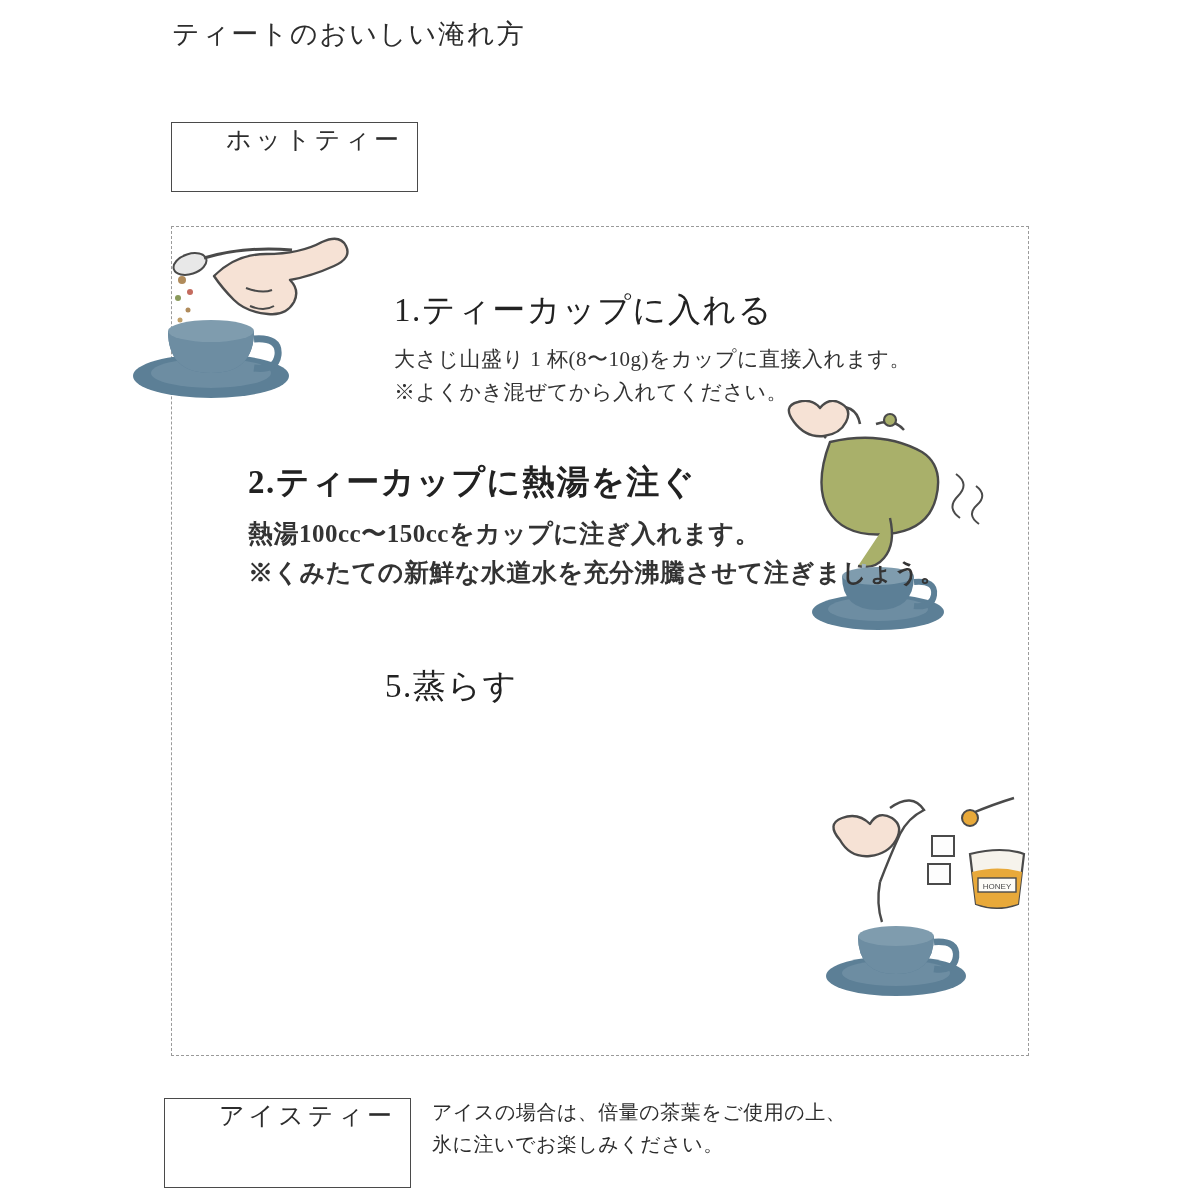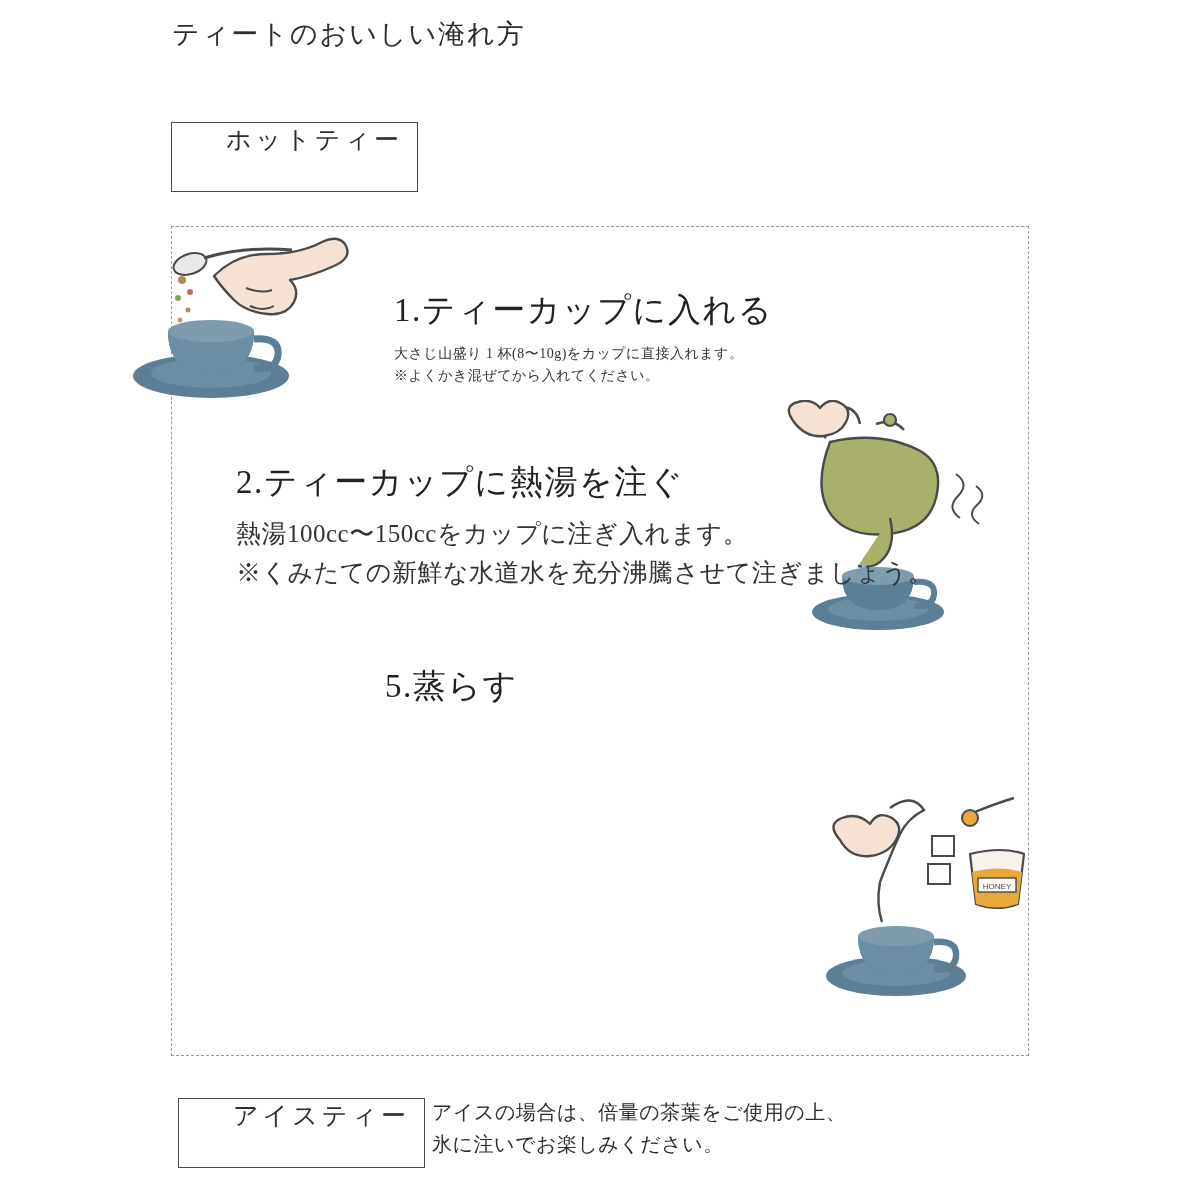--- a/index.html
+++ b/index.html
@@ -48,24 +48,24 @@
     color: #2d2d2d;
     padding-left: 40px;
   }
   #hot-label {
     left: 171px;
     top: 122px;
     width: 247px;
     height: 70px;
   }
   #ice-label {
-    left: 178px;
+    left: 164px;
     top: 1098px;
     width: 247px;
-    height: 70px;
+    height: 90px;
   }
 
   
   .dashed-panel {
     position: absolute;
     left: 171px;
     top: 226px;
     width: 858px;
     height: 830px;
     border: 1.5px dashed #9a9a9a;
@@ -77,29 +77,29 @@
     position: absolute;
   }
   .step-title {
     font-size: 33px;
     letter-spacing: 1.5px;
     color: #222;
     white-space: nowrap;
     margin-bottom: 10px;
   }
   .step-body {
-    font-size: 14px;
+    font-size: 21px;
     line-height: 1.55;
     color: #333;
     letter-spacing: 0.5px;
     white-space: pre-line;
   }
 
   #step-1 { left: 394px; top: 272px; margin-top: 16px; }
-  #step-2 { left: 236px; top: 460px; }
+  #step-2 { left: 248px; top: 460px; font-weight: bold; }
   #step-3 { left: 385px; top: 664px; }
   #step-4 { left: 232px; top: 822px; }
 
   #step-2 .step-body { font-size: 25px; }
   #step-4 .step-body { font-size: 21px; }
 
   
   .ice-note {
     position: absolute;
     left: 432px;

